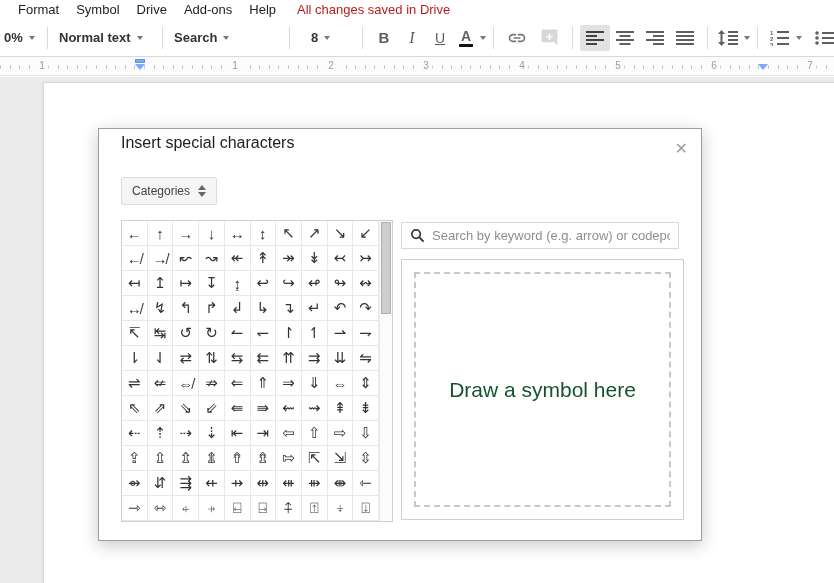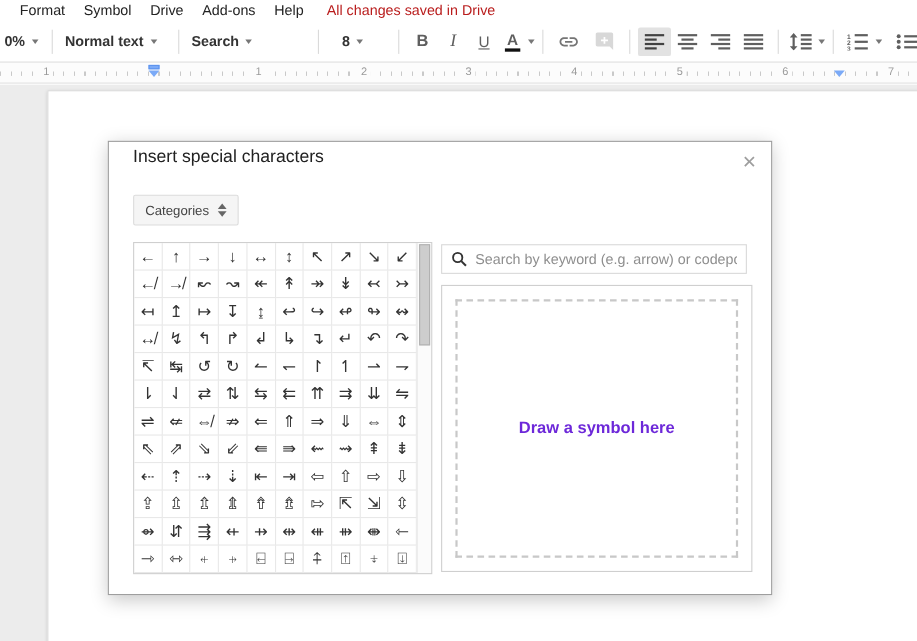--- a/index.html
+++ b/index.html
@@ -84,21 +84,21 @@
   .search-box { position:absolute; left:302px; top:93px; width:278px; height:27px;
     border:1px solid #d9d9d9; display:flex; align-items:center; padding:0 8px; gap:7px; }
   .search-box input { border:none; outline:none; font-size:13px; flex:1;
     color:#333; font-family:"Liberation Sans", sans-serif; background:transparent; }
   .search-box input::placeholder { color:#8e8e8e; }
 
   .draw-panel { position:absolute; left:302px; top:130px; width:283px; height:261px;
     border:1px solid #cfcfcf; }
   .draw-inner { position:absolute; inset:12px; border:2px dashed #c8c8c8;
     display:flex; align-items:center; justify-content:center; }
-  .draw-hint { font-size:15px; color:#6d28d9;font-weight:bold; }
+  .draw-hint { font-size:21px; color:#14532d; }
 </style>
 </head>
 <body>
 
 <div class="menubar">
   <span class="menu-item">Format</span>
   <span class="menu-item">Symbol</span>
   <span class="menu-item">Drive</span>
   <span class="menu-item">Add-ons</span>
   <span class="menu-item">Help</span>

